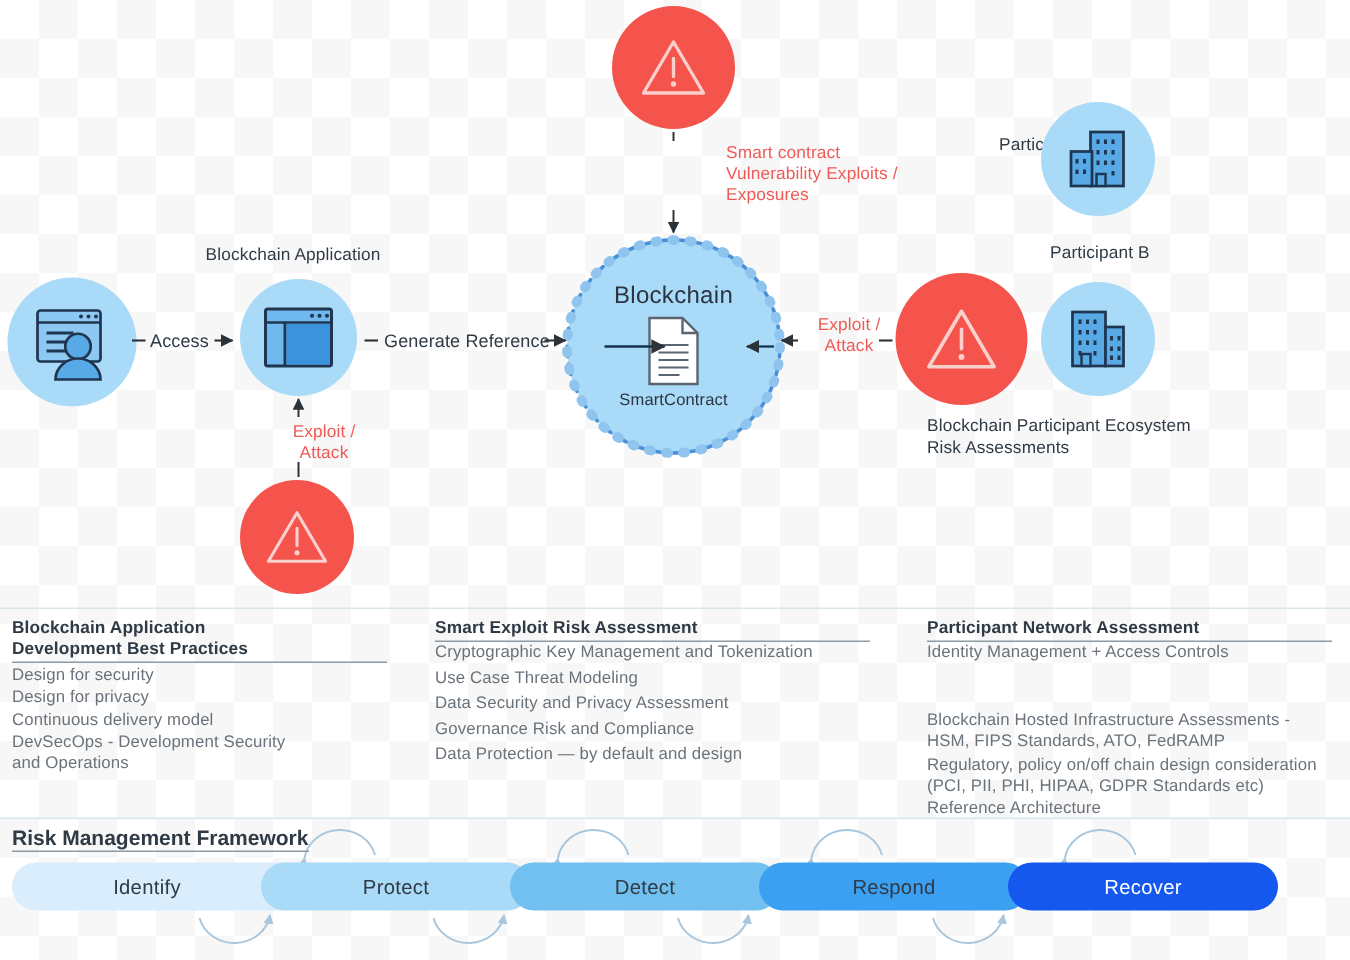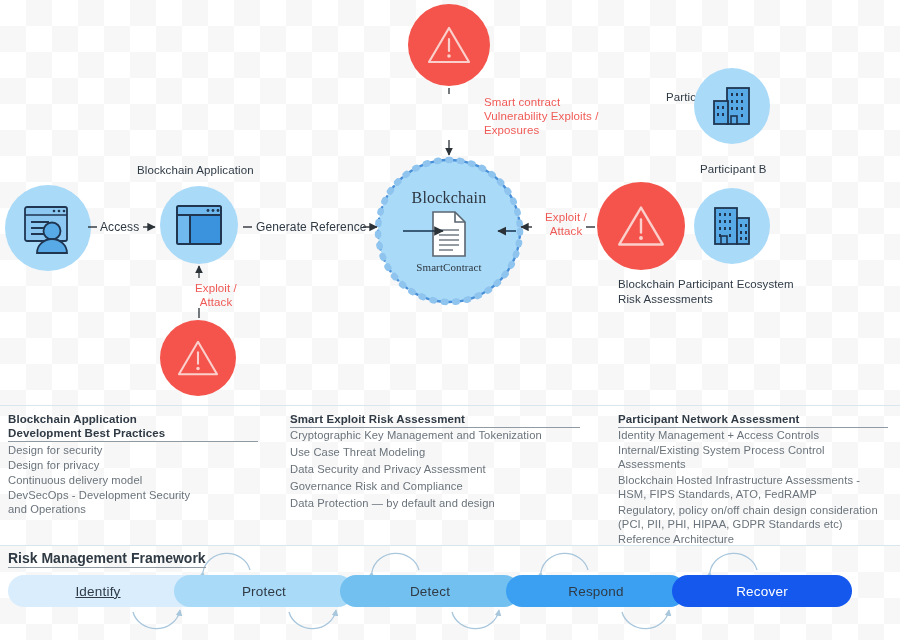--- a/index.html
+++ b/index.html
@@ -28,21 +28,21 @@
     border-radius: 50%;
     display: flex; align-items: center; justify-content: center;
   }
   .node.blue  { background: #a9daf8; }
   .node.red   { background: #f4544c; }
 
   .chaincircle {
     position:absolute;
     border-radius:50%;
     background:#a9daf8;
-    display:flex; flex-direction:column; align-items:center; justify-content:center;font-family:Liberation Serif, serif;
+    display:flex; flex-direction:column; align-items:center; justify-content:center;
   }
 
   .lbl {
     position: absolute;
     color: #3c4349;
     font-size: 11.5px;
     line-height: 14px;
     white-space: pre-line;
     letter-spacing: .1px;
   }
@@ -298,31 +298,29 @@
 
   <div class="colhead" style="left:290px; top:412px; width:290px; white-space:pre-line;">Smart Exploit Risk Assessment</div>
   <div class="colitem" style="left:290px; top:428px; width:310px;">Cryptographic Key Management and Tokenization</div>
   <div class="colitem" style="left:290px; top:445px; width:310px;">Use Case Threat Modeling</div>
   <div class="colitem" style="left:290px; top:462px; width:310px;">Data Security and Privacy Assessment</div>
   <div class="colitem" style="left:290px; top:479px; width:310px;">Governance Risk and Compliance</div>
   <div class="colitem" style="left:290px; top:496px; width:310px;">Data Protection — by default and design</div>
 
   <div class="colhead" style="left:618px; top:412px; width:270px; white-space:pre-line;">Participant Network Assessment</div>
   <div class="colitem" style="left:618px; top:428px; width:280px;">Identity Management + Access Controls</div>
-  <div class="colitem" style="left:618px; top:443px; width:280px; white-space:pre-line;">Internal/Existing System Process Control
-Assessments</div>
   <div class="colitem" style="left:618px; top:473px; width:280px; white-space:pre-line;">Blockchain Hosted Infrastructure Assessments -
 HSM, FIPS Standards, ATO, FedRAMP</div>
   <div class="colitem" style="left:618px; top:503px; width:285px; white-space:pre-line;">Regulatory, policy on/off chain design consideration
 (PCI, PII, PHI, HIPAA, GDPR Standards etc)</div>
   <div class="colitem" style="left:618px; top:532px; width:280px;">Reference Architecture</div>
 
   <div id="rmf-title">Risk Management Framework</div>
   <div id="rmf-bar">
-    <div class="seg" style="left:0px; width:180px; background:#d9edfd; border-radius:16px 0 0 16px; color:#2f3a45;text-decoration:underline;">
+    <div class="seg" style="left:0px; width:180px; background:#d9edfd; border-radius:16px 0 0 16px; color:#2f3a45;">
       <span>Identify</span>
     </div>
     <div class="seg" style="left:166px; width:180px; background:#a9daf8; border-radius:16px; color:#2f3a45;">
       <span>Protect</span>
     </div>
     <div class="seg" style="left:332px; width:180px; background:#72c0f0; border-radius:16px; color:#2f3a45;">
       <span>Detect</span>
     </div>
     <div class="seg" style="left:498px; width:180px; background:#3ba0f2; border-radius:16px; color:#2f3a45;">
       <span>Respond</span>

